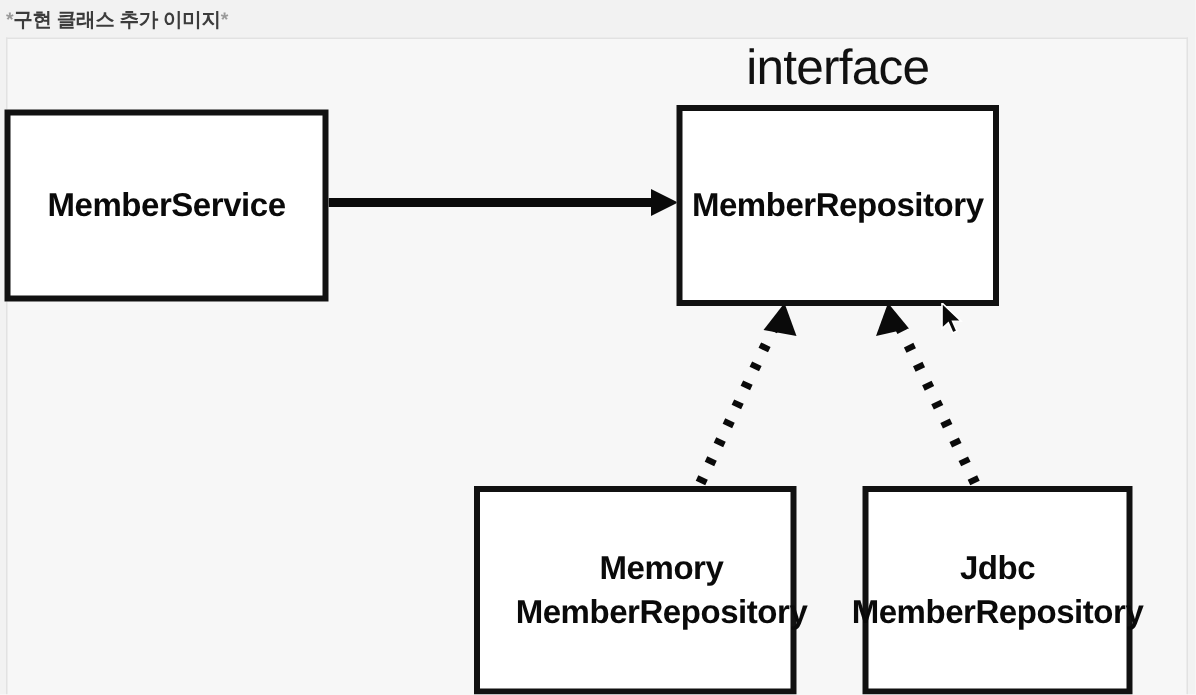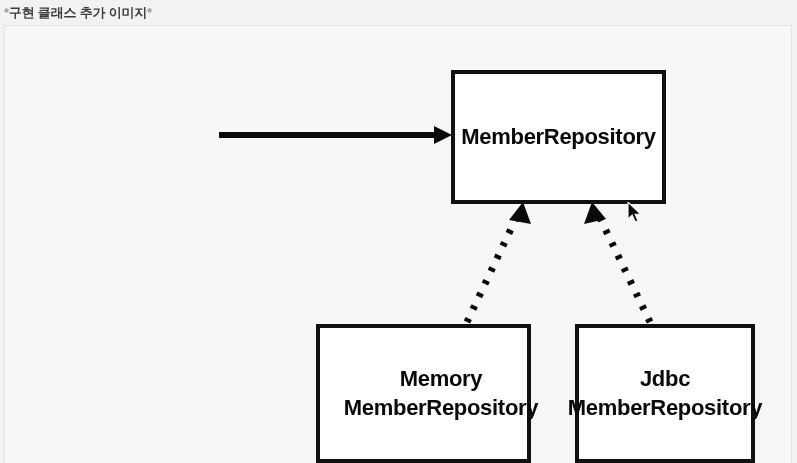--- a/index.html
+++ b/index.html
@@ -165,21 +165,25 @@
       <polygon points="523,202 509,220 531,224" fill="#0a0a0a"></polygon>
     </g>
 
     
     <g>
       <line x1="650" y1="322" x2="598" y2="214" stroke="#0a0a0a" stroke-width="7" stroke-linecap="butt" stroke-dasharray="4 10"></line>
       <polygon points="592,202 584,224 606,219" fill="#0a0a0a"></polygon>
     </g>
   </svg>
 
-
+  <div id="interface-caption">interface</div>
+
+  <div class="uml-box" id="box-member-service">
+    <span class="box-label">MemberService</span>
+  </div>
 
   <div class="uml-box" id="box-member-repository">
     <span class="box-label">MemberRepository</span>
   </div>
 
   <div class="uml-box" id="box-memory-member-repository">
     <span class="box-label">Memory
 MemberRepository</span>
   </div>
 

